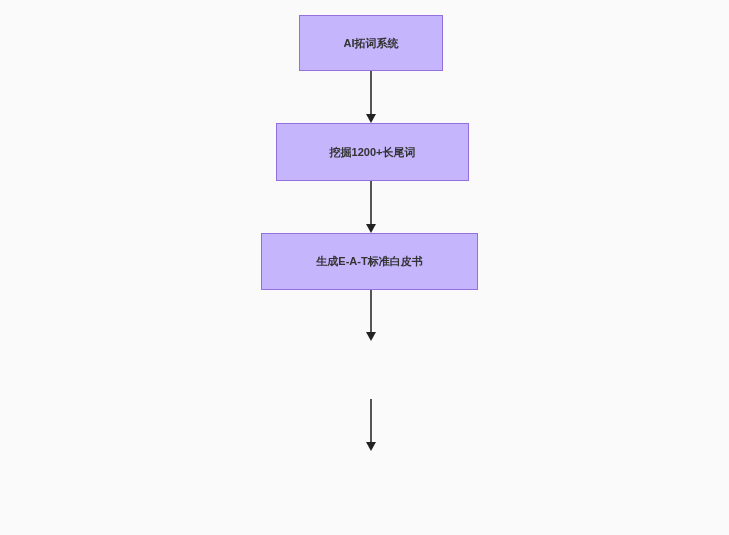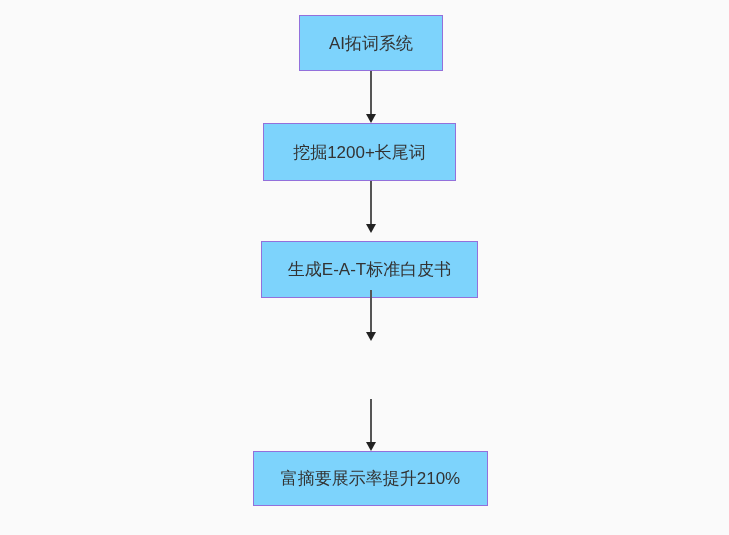--- a/index.html
+++ b/index.html
@@ -11,33 +11,34 @@
   .canvas {
     position: relative;
     width: 729px;
     height: 535px;
     background: #fafafa;
     overflow: hidden;
   }
   .node {
     position: absolute;
     box-sizing: border-box;
-    background: #7dd3fc;
+    background: #c4b5fd;
     border: 1.5px solid #9370DB;
     color: #333333;
-    font-size: 17px;
+    font-size: 11px;
     display: flex;
     align-items: center;
     justify-content: center;
     text-align: center;
     white-space: nowrap;
+    font-weight: bold;
   }
   .n1 { left: 299px; top: 15px;  width: 144px; height: 56px; }
-  .n2 { left: 263px; top: 123px; width: 193px; height: 58px; }
-  .n3 { left: 261px; top: 233px; width: 217px; height: 57px; margin-top: 8px; }
+  .n2 { left: 276px; top: 123px; width: 193px; height: 58px; }
+  .n3 { left: 261px; top: 233px; width: 217px; height: 57px; }
   .n4 { left: 263px; top: 341px; width: 215px; height: 58px; }
   .n5 { left: 253px; top: 451px; width: 235px; height: 55px; }
 
   .arrow {
     position: absolute;
     left: 364px;
     width: 13px;
     display: flex;
     flex-direction: column;
     align-items: center;
@@ -84,15 +85,14 @@
     <div class="line"></div>
     <div class="head"></div>
   </div>
 
 
   <div class="arrow a4">
     <div class="line"></div>
     <div class="head"></div>
   </div>
 
-  <div class="node n5">富摘要展示率提升210%</div>
 
 </div>
 
 </body></html>

